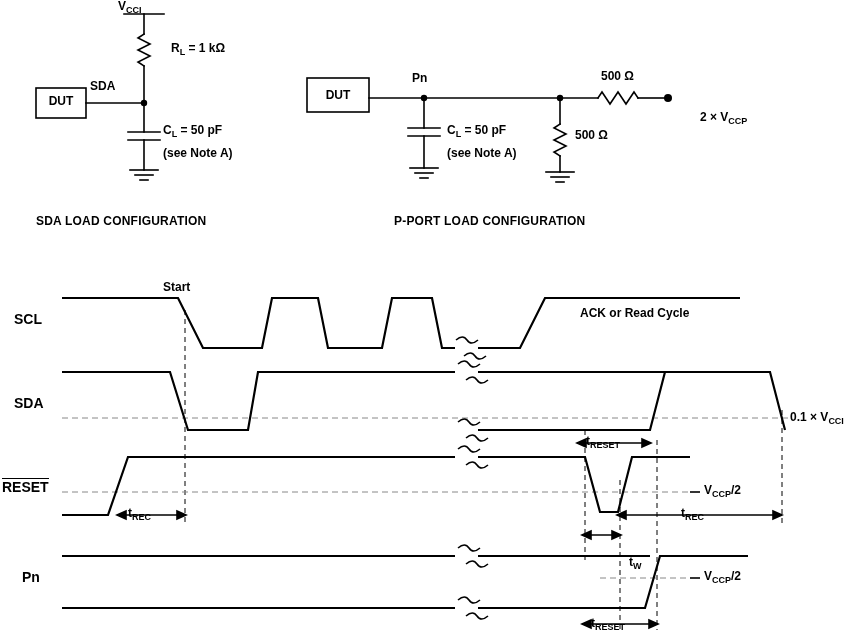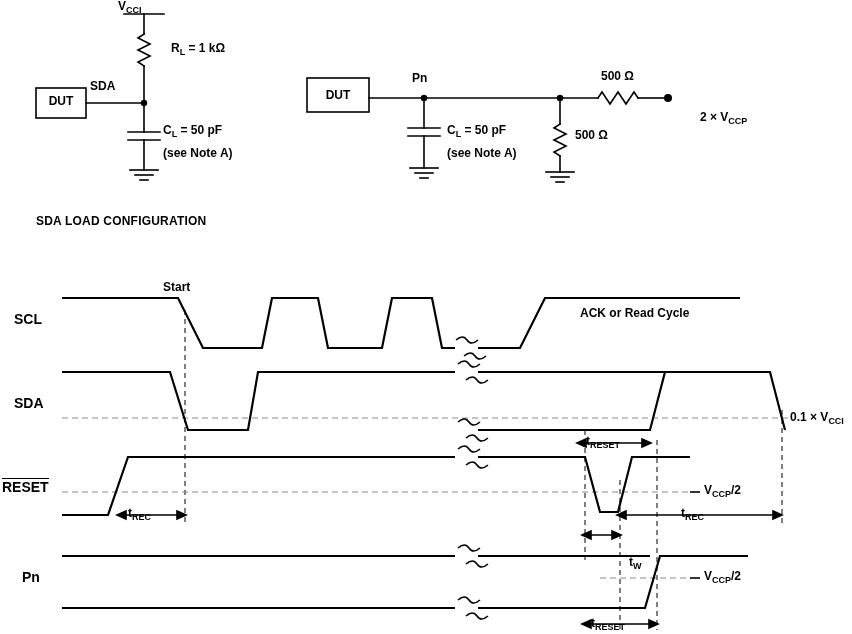--- a/index.html
+++ b/index.html
@@ -200,20 +200,21 @@
   <div class="lbl" style="left:163px; top:147px;"><span>(see Note A)</span></div>
   <div class="caption" style="left:36px; top:214px;"><span>SDA LOAD CONFIGURATION</span></div>
 
   <div class="lbl" style="left:317px; top:89px; width:42px; text-align:center;"><span>DUT</span></div>
   <div class="lbl" style="left:412px; top:72px;"><span>Pn</span></div>
   <div class="lbl" style="left:447px; top:124px;"><span>C</span><span class="sub">L</span><span> = 50 pF</span></div>
   <div class="lbl" style="left:447px; top:147px;"><span>(see Note A)</span></div>
   <div class="lbl" style="left:601px; top:70px;"><span>500 Ω</span></div>
   <div class="lbl" style="left:575px; top:129px;"><span>500 Ω</span></div>
   <div class="lbl" style="left:700px; top:91px;margin-top:20px;"><span>2 × V</span><span class="sub">CCP</span></div>
+  <div class="caption" style="left:394px; top:214px;"><span>P-PORT LOAD CONFIGURATION</span></div>
 
   <div class="sig" style="left:14px; top:311px;"><span>SCL</span></div>
   <div class="sig" style="left:14px; top:395px;"><span>SDA</span></div>
   <div class="sig" style="left:2px; top:479px;"><span class="overline">RESET</span></div>
   <div class="sig" style="left:22px; top:569px;"><span>Pn</span></div>
 
   <div class="lbl" style="left:163px; top:281px;"><span>Start</span></div>
   <div class="lbl" style="left:580px; top:307px;"><span>ACK or Read Cycle</span></div>
   <div class="lbl" style="left:790px; top:411px;"><span>0.1 × V</span><span class="sub">CCI</span></div>
   <div class="lbl" style="left:704px; top:484px;"><span>V</span><span class="sub">CCP</span><span>/2</span></div>

